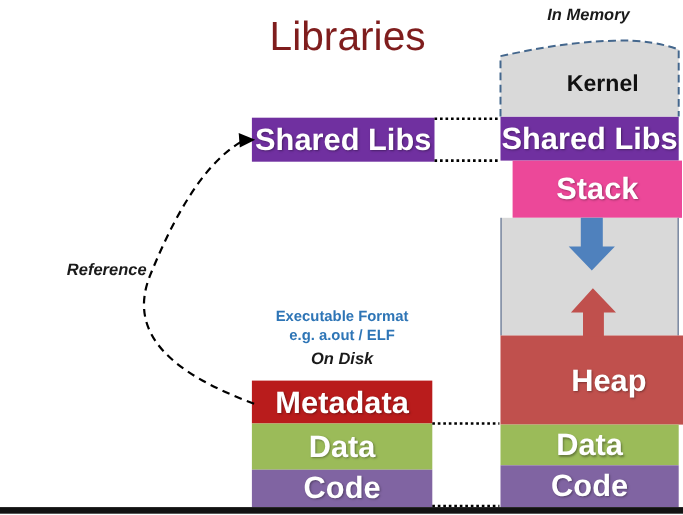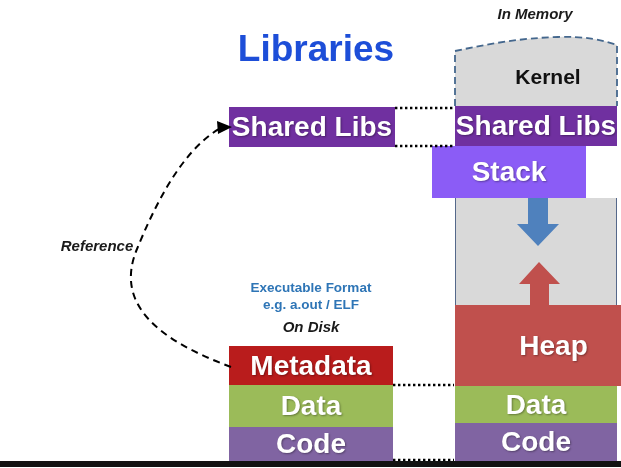--- a/index.html
+++ b/index.html
@@ -5,24 +5,23 @@
   html, body { margin: 0; padding: 0; background: #ffffff; }
   .canvas {
     position: relative;
     width: 621px; height: 468px;
     background: #ffffff;
     overflow: hidden;
     font-family: "Liberation Sans", sans-serif;
   }
   .abs { position: absolute; }
   .title {
-    left: 233px; top: 28px; width: 166px;
-    font-size: 37px; color: #1d4ed8; text-align: center;
+    left: 233px; top: 12px; width: 166px;
+    font-size: 37px; color: #7f1d1d; text-align: center;
     letter-spacing: 0px;
-    font-weight: bold;
   }
   .note { font-weight: bold; font-style: italic; color: #1a1a1a; text-align: center; }
   .in-memory { left: 468px; top: 5px; width: 134px; font-size: 15px; }
   .reference { left: 42px; top: 237px; width: 110px; font-size: 15px; }
   .on-disk  { left: 229px; top: 318px; width: 164px; font-size: 15px; }
   .exec-label { left: 229px; top: 279px; width: 164px; text-align: center;
     font-weight: bold; font-size: 13.5px; line-height: 17px; }
   .box {
     position: absolute; text-align: center;
     color: #ffffff; font-weight: bold; font-size: 28px;
@@ -53,21 +52,21 @@
   <div class="abs note in-memory">In Memory</div>
   <div class="abs note on-disk">On Disk</div>
   <div class="abs exec-label">
     <div style="color: rgb(46, 117, 182);">Executable Format</div>
     <div style="color: rgb(46, 117, 182);">e.g.  a.out / ELF</div>
   </div>
 
   <div class="box" style="left: 229px; top: 107px; width: 166px; height: 40px; background-color: rgb(112, 48, 160);">Shared Libs</div>
 
   <div class="box" style="left: 455px; top: 106px; width: 162px; height: 40px; background-color: rgb(112, 48, 160);">Shared Libs</div>
-  <div class="box" style="left: 432px; top: 146px; width: 154px; height: 52px; background-color: #8b5cf6;">Stack</div>
+  <div class="box" style="left: 466px; top: 146px; width: 154px; height: 52px; background-color: #ec4899;">Stack</div>
   <div class="abs free-space"></div>
   <div class="box" style="left: 455px; top: 305px; width: 151px; height: 81px; background-color: rgb(192, 80, 77); padding-left: 23px;">Heap</div>
   <div class="box" style="left: 455px; top: 386px; width: 162px; height: 37px; background-color: rgb(155, 187, 89);">Data</div>
   <div class="box" style="left: 455px; top: 423px; width: 162px; height: 38px; background-color: rgb(128, 100, 162);">Code</div>
 
   <div class="box" style="left: 229px; top: 346px; width: 164px; height: 39px; background-color: #b91c1c;">Metadata</div>
   <div class="box" style="left: 229px; top: 385px; width: 164px; height: 42px; background-color: rgb(155, 187, 89);">Data</div>
   <div class="box" style="left: 229px; top: 427px; width: 164px; height: 34px; background-color: rgb(128, 100, 162);">Code</div>
 
   <svg class="abs overlay" width="621" height="468" viewBox="0 0 621 468">

